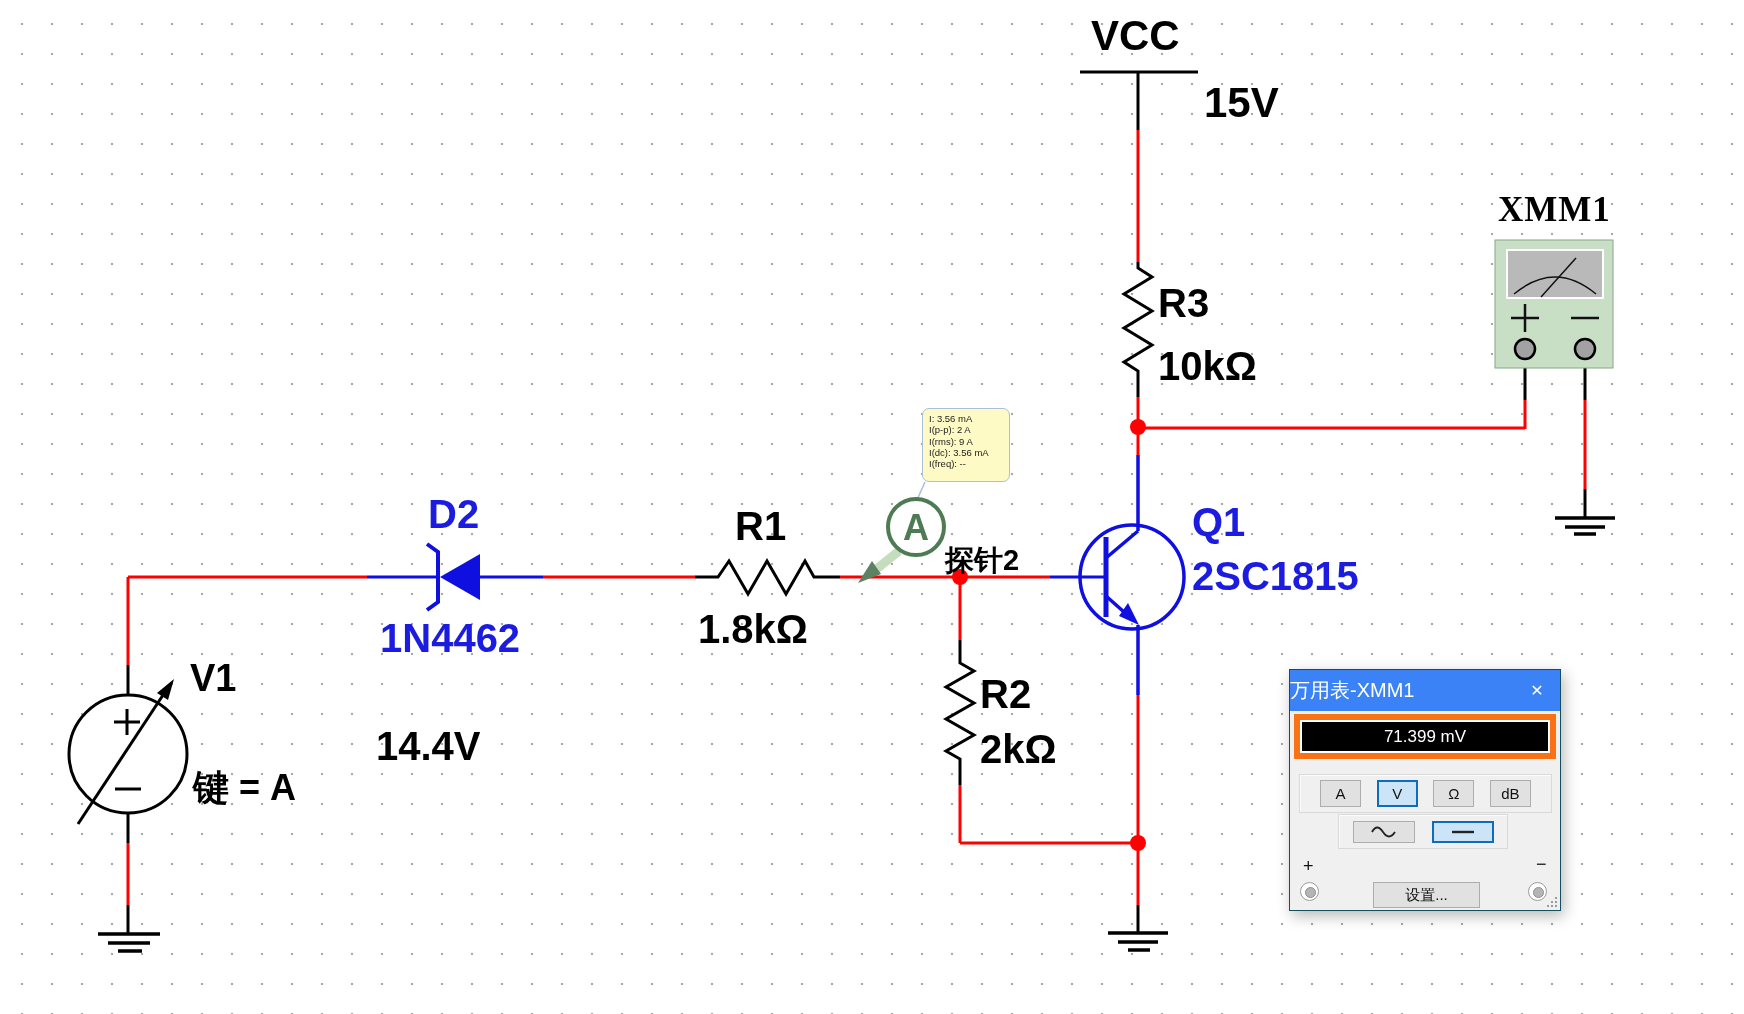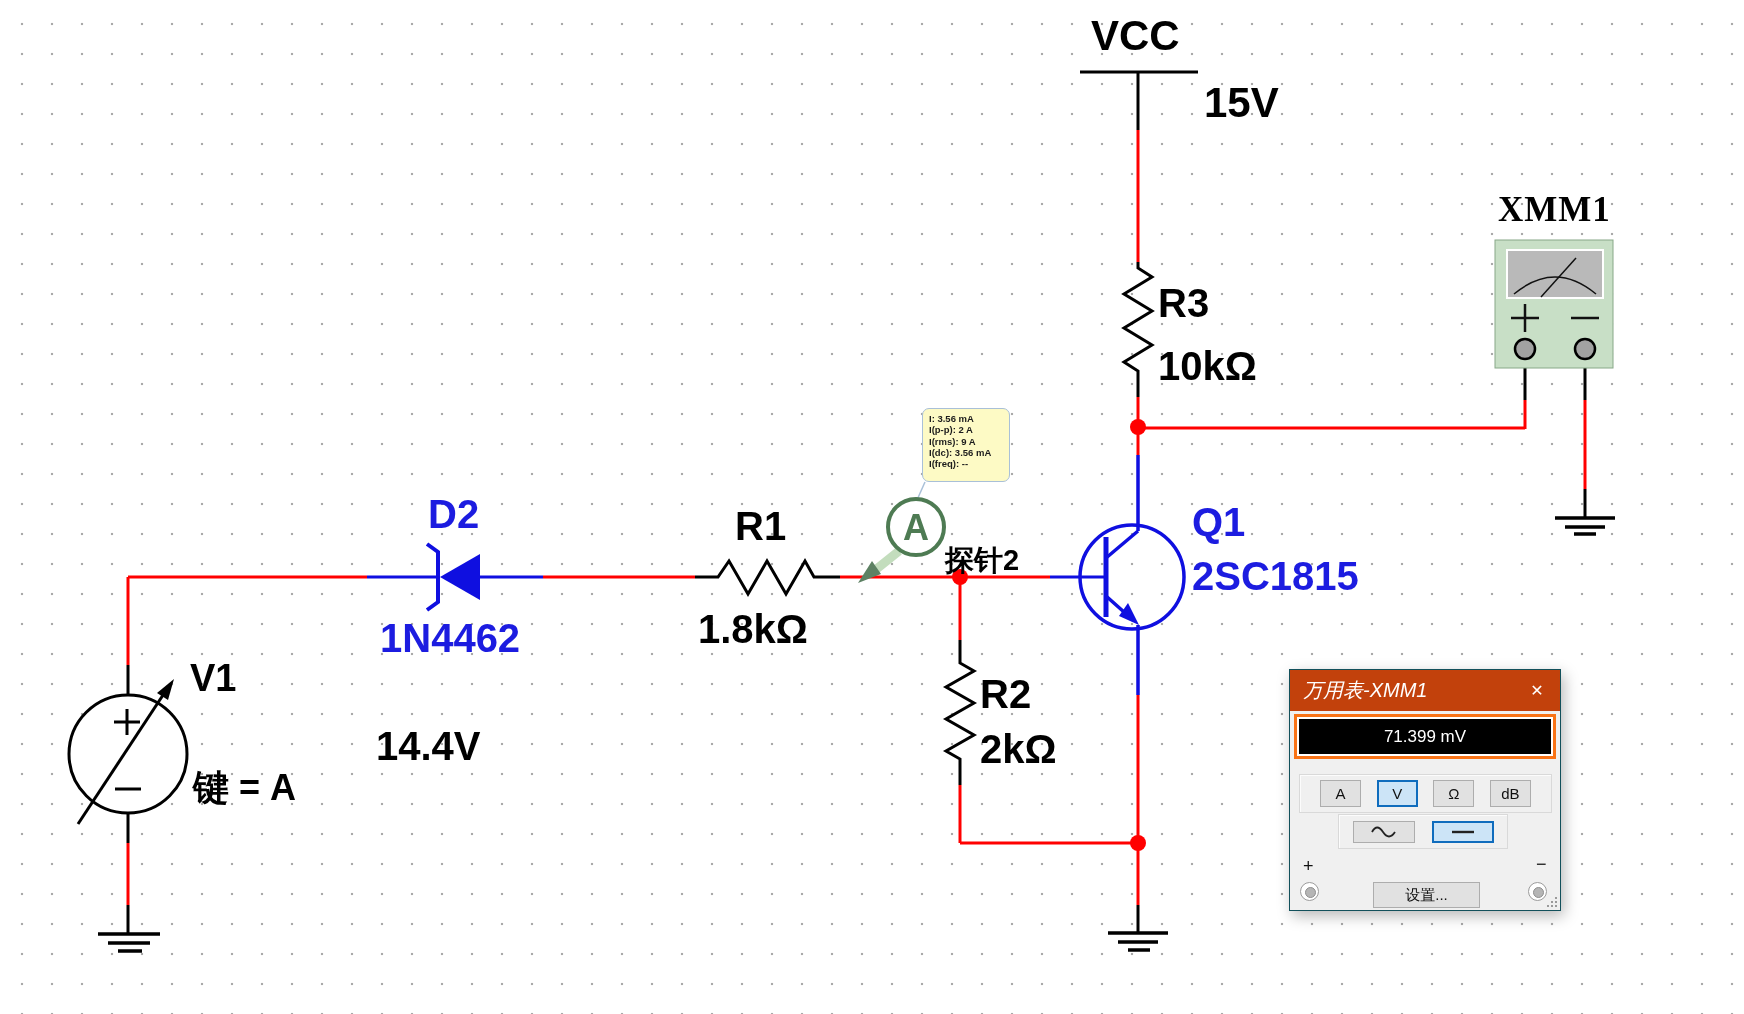--- a/index.html
+++ b/index.html
@@ -12,32 +12,32 @@
 
   
   .lbl{font-family:"Liberation Sans",sans-serif;font-weight:bold;fill:#000;}
   .lbl-blue{fill:#1c1ce0;}
   .lbl-serif{font-family:"Liberation Serif",serif;font-weight:bold;letter-spacing:1px;}
 
   
   .probe-tip{position:absolute;left:922px;top:408px;width:88px;height:74px;z-index:2;
     background:#fdfac5;border:1px solid #a9c0d8;border-radius:7px;box-sizing:border-box;
     padding:4px 0 0 6px;font-size:9.5px;line-height:11.3px;color:#1c1c1c;}
-  .probe-tip div{white-space:nowrap;font-weight:bold;}
+  .probe-tip div{white-space:nowrap;}
 
   
   .mm-dialog{position:absolute;left:1289px;top:669px;width:272px;height:242px;z-index:3;
     background:#f0f0f0;border:1px solid #12505b;box-sizing:border-box;
     box-shadow:3px 5px 14px rgba(0,0,0,.28);}
-  .mm-title{position:absolute;left:0;top:0;right:0;height:41px;background:#c2410c;
-    color:#fff;display:flex;align-items:center;padding-left:13px;font-size:20px;box-sizing:border-box;font-style:italic;}
+  .mm-title{position:absolute;left:0;top:0;right:0;height:41px;background:#3b82f6;
+    color:#fff;display:flex;align-items:center;padding-left:0;font-size:20px;box-sizing:border-box;}
   .mm-close{position:absolute;right:0;top:0;width:46px;height:41px;display:flex;
     align-items:center;justify-content:center;color:#fff;font-size:16px;cursor:default;}
   .mm-display-wrap{position:absolute;left:4px;top:44px;right:4px;height:45px;
-    background:#fff;border:3px solid #f97316;box-sizing:border-box;padding:2px;}
+    background:#fff;border:6px solid #f97316;box-sizing:border-box;padding:2px;}
   .mm-display{width:100%;height:100%;background:#000;color:#fff;font-size:17px;
     display:flex;align-items:center;justify-content:center;box-sizing:border-box;}
   .mm-panel{position:absolute;left:9px;top:104px;width:253px;height:39px;
     border:1px solid #d9d9d9;box-shadow:inset 1px 1px 0 #fcfcfc;box-sizing:border-box;
     display:flex;align-items:center;justify-content:space-between;padding:0 20px;}
   .mm-subpanel{position:absolute;left:48px;top:144px;width:170px;height:35px;
     border:1px solid #d9d9d9;box-shadow:inset 1px 1px 0 #fcfcfc;box-sizing:border-box;
     display:flex;align-items:center;justify-content:center;gap:17px;}
   .mm-btn{background:#e1e1e1;border:1px solid #adadad;box-sizing:border-box;
     display:flex;align-items:center;justify-content:center;font-size:15px;color:#111;}

